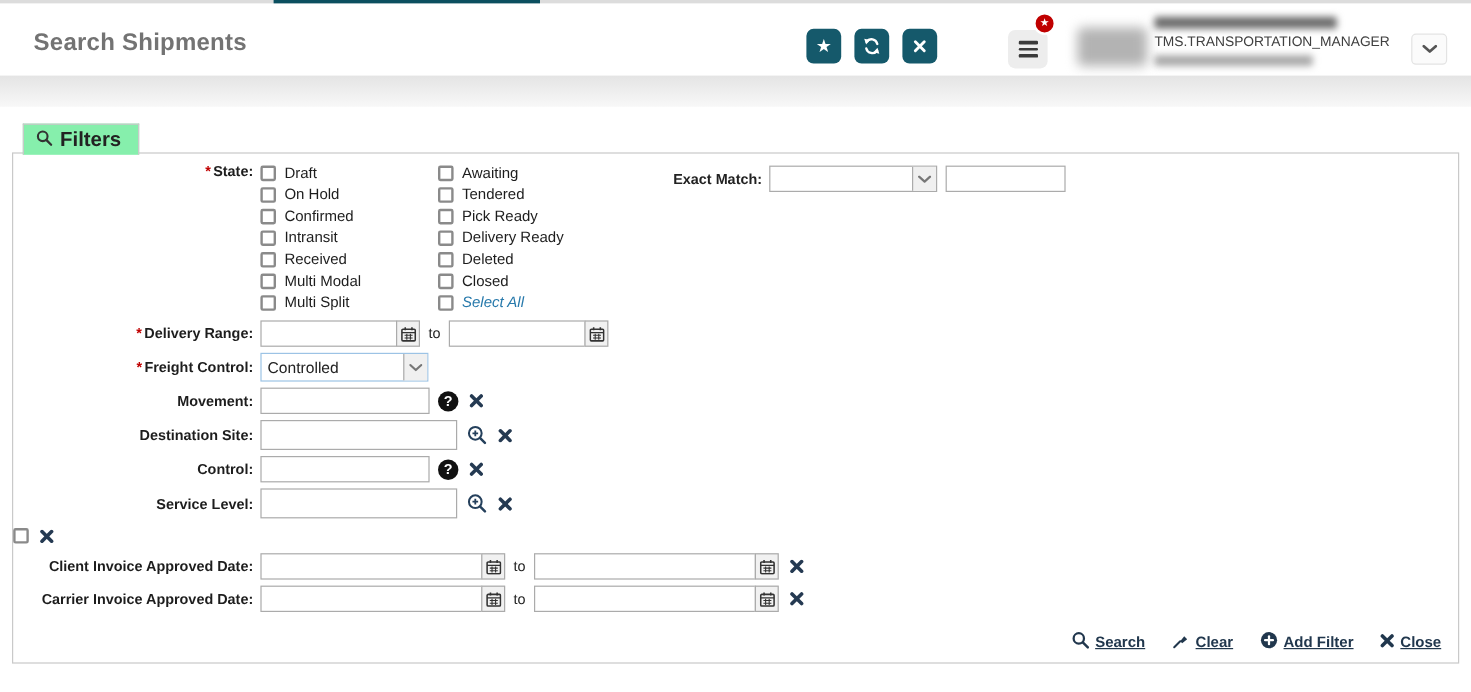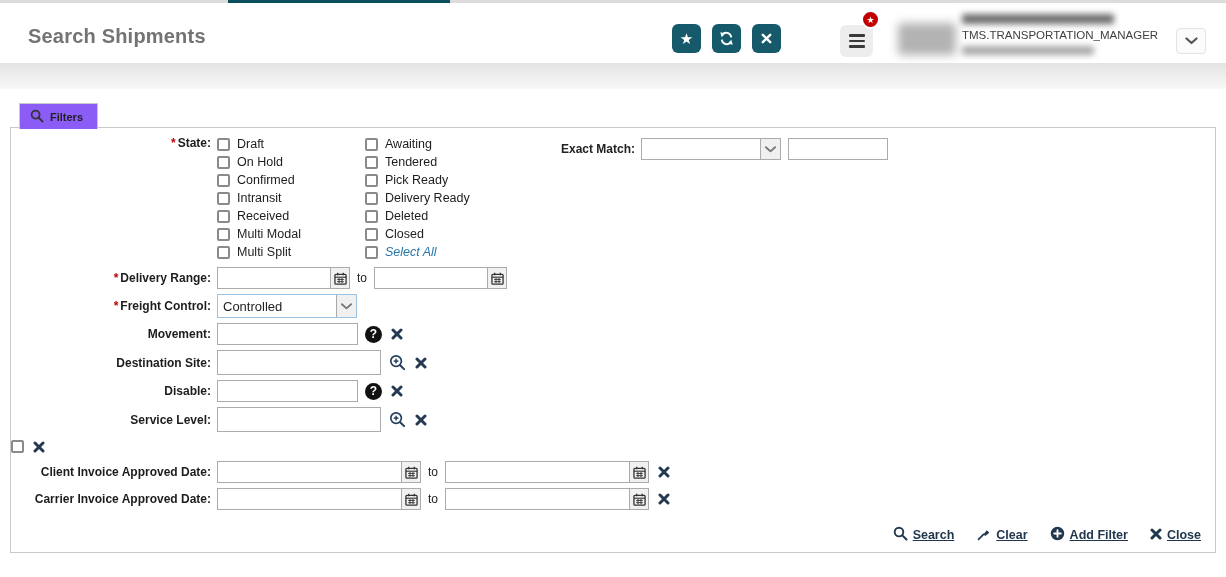--- a/index.html
+++ b/index.html
@@ -49,22 +49,22 @@
   
   .band { position:absolute; top:63px; left:0; width:1226px; height:26px;
     background:linear-gradient(#e4e4e4,#f8f8f8); }
   
   .panel {
     position:absolute; left:10px; top:127px; width:1206px; height:426px;
     border:1px solid #c9c9c9; background:#fff;
   }
   .tab {
     position:absolute; left:8px; top:-25px; height:26px; padding:0 14px 0 10px;
-    background:#8b5cf6; border:1px solid #c9c9c9; border-bottom:none;
-    display:flex; align-items:center; gap:6px; font-weight:bold; font-size:11px; color:#222; cursor:pointer; z-index:2;
+    background:#86efac; border:1px solid #c9c9c9; border-bottom:none;
+    display:flex; align-items:center; gap:6px; font-weight:bold; font-size:17px; color:#222; cursor:pointer; z-index:2;
   }
   .panel-inner { position:absolute; left:0; top:0; right:0; bottom:0; padding-top:7px; }
   .row { display:flex; align-items:center; margin-bottom:5px; }
   .lbl { width:206px; text-align:right; font-weight:bold; color:#1d1d1d; padding-right:6px; white-space:nowrap; }
   .req { color:#c00000; font-weight:bold; margin-right:2px; }
   
   .state-row { display:flex; align-items:flex-start; }
   .cb-col { display:flex; flex-direction:column; }
   .cb-col.c1 { width:148px; }
   .cb-item { display:flex; align-items:center; height:18px; cursor:pointer;text-align:center; }
@@ -333,21 +333,21 @@
         <svg width="12" height="12" viewBox="0 0 12 12">
             <g stroke="#253a52" stroke-width="3" stroke-linecap="round">
               <line x1="2" y1="2" x2="10" y2="10"></line>
               <line x1="10" y1="2" x2="2" y2="10"></line>
             </g>
           </svg>
       </span>
     </div>
 
     <div class="row">
-      <div class="lbl">Disable:</div>
+      <div class="lbl">Control:</div>
       <input class="txt-input" style="width: 141px;" value="">
       <span class="q-icon">?</span>
       <span class="x-clear">
         <svg width="12" height="12" viewBox="0 0 12 12">
             <g stroke="#253a52" stroke-width="3" stroke-linecap="round">
               <line x1="2" y1="2" x2="10" y2="10"></line>
               <line x1="10" y1="2" x2="2" y2="10"></line>
             </g>
           </svg>
       </span>

